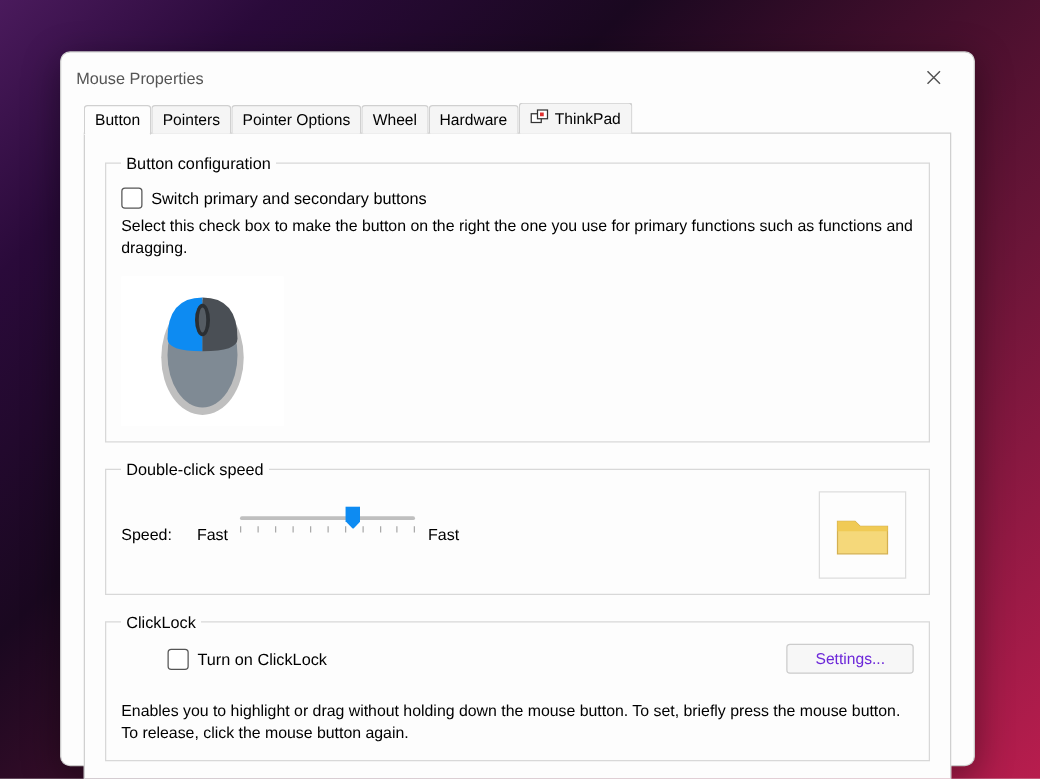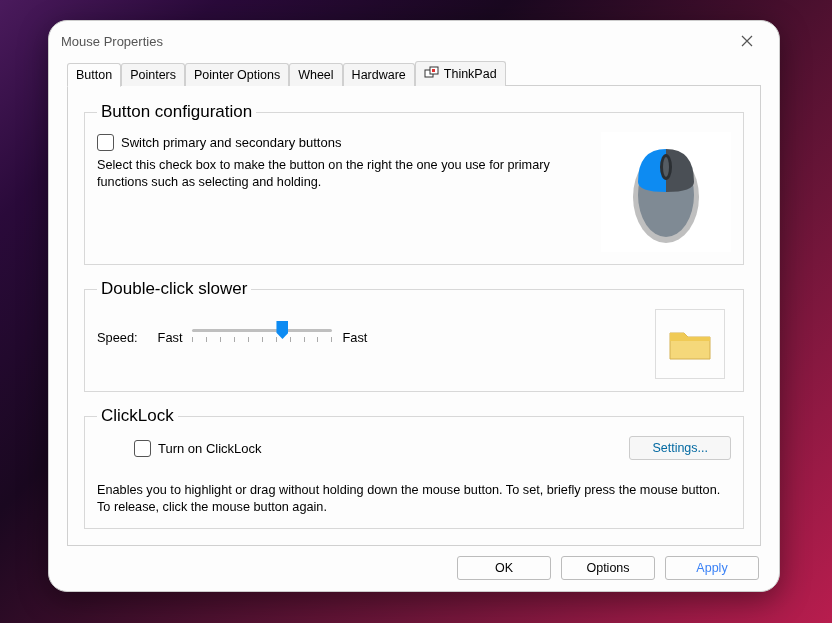--- a/index.html
+++ b/index.html
@@ -8,25 +8,25 @@
     font-family: "Segoe UI", Tahoma, sans-serif;
     font-size: 12px;
     color: #000;
   }
   body {
     background: linear-gradient(135deg, #4a1a5c 0%, #2a0a3a 15%, #1a0820 35%, #6b1538 70%, #b81d4e 100%);
     position: relative;
   }
   .dialog {
     position: absolute;
-    left: 48px; top: 20px;
+    left: 48px; top: 41px;
     width: 732px; height: 572px;
     background: #fdfdfd;
     border: 1px solid #ccc;
-    border-radius: 19px;
+    border-radius: 8px;
     box-shadow: 0 8px 30px rgba(0,0,0,0.4);
     display: flex; flex-direction: column;
   }
   .titlebar {
     display: flex; align-items: center;
     padding: 8px 12px;
     height: 40px;
   }
   .titlebar .title {
     font-size: 13px; color: #555; font-weight: 400;
@@ -76,40 +76,40 @@
   }
   fieldset.group {
     border: 1px solid #d8d8d8;
     margin: 0 0 14px 0;
     padding: 10px 12px 12px 12px;
     position: relative;
     font-size: 12.5px;
   }
   fieldset.group > legend {
     padding: 0 4px;
-    font-size: 17px;
-  }
-  .cfg-row { display: flex; gap: 14px; }
+    font-size: 13px;
+  }
+  .cfg-row { display: flex; gap: 14px; flex-direction: column; }
   .cfg-left { flex: 1; }
   .cfg-img {
     width: 130px; height: 120px; background: #fff;
     display: flex; align-items: center; justify-content: center;
   }
   .chk {
     display: flex; align-items: center; gap: 7px;
     margin: 2px 0 6px 0; cursor: default;
     font-size: 13px;
   }
   .chk .box {
     width: 17px; height: 17px; border: 1.5px solid #555; border-radius: 3px;
     background: #fff;
   }
   .desc { font-size: 12.7px; line-height: 1.35; color: #000; }
   .speed-row {
-    display: flex; align-items: center; gap: 10px; margin-top: 14px;
+    display: flex; align-items: flex-end; gap: 10px; margin-top: 14px;
   }
   .slider-wrap { position: relative; width: 140px; height: 28px; }
   .slider-track {
     position: absolute; left: 0; right: 0; top: 6px; height: 3px;
     background: #bfbfbf; border-radius: 2px;
   }
   .slider-thumb {
     position: absolute; top: -2px; width: 12px; height: 18px;
     background: #0d8bf2; left: 60%;
     clip-path: polygon(0 0, 100% 0, 100% 65%, 50% 100%, 0 65%);
@@ -120,21 +120,21 @@
     width: 70px; height: 70px; border: 1px solid #ddd;
     display: flex; align-items: center; justify-content: center;
     margin-left: auto; margin-right: 6px;
   }
   .cl-top { display: flex; align-items: center; gap: 20px; margin-left: 37px; }
   .settings-btn {
     margin-left: auto;
     padding: 4px 22px;
     border: 1px solid #ccc;
     background: #f7f7f7;
-    color: #0369a1;
+    color: #6d28d9;
     border-radius: 3px;
     font-size: 12.5px;
   }
   .button-bar {
     display: flex; gap: 10px; justify-content: flex-end;
     padding: 0 20px 18px 36px;
   }
   .btn {
     width: 94px; height: 24px;
     border: 1px solid #bcbcbc;
@@ -194,37 +194,37 @@
   <div class="panel">
 
     <fieldset class="group">
       <legend>Button configuration</legend>
       <div class="cfg-row">
         <div class="cfg-left">
           <label class="chk">
             <span class="box"></span>
             <span>Switch primary and secondary buttons</span>
           </label>
-          <div class="desc">Select this check box to make the button on the right the one you use for primary functions such as selecting and holding.</div>
+          <div class="desc">Select this check box to make the button on the right the one you use for primary functions such as functions and dragging.</div>
         </div>
         <div class="cfg-img">
           <svg width="80" height="110" viewBox="0 0 80 110">
             <ellipse cx="40" cy="60" rx="33" ry="46" fill="#bfbfbf"></ellipse>
             <ellipse cx="40" cy="58" rx="28" ry="42" fill="#7f8a94"></ellipse>
             <path d="M12 45 Q12 12 40 12 L40 55 Q12 55 12 45 Z" fill="#0d8bf2"></path>
             <path d="M68 45 Q68 12 40 12 L40 55 Q68 55 68 45 Z" fill="#4a4f55"></path>
             <ellipse cx="40" cy="30" rx="6" ry="13" fill="#2b2f33"></ellipse>
             <ellipse cx="40" cy="30" rx="3" ry="10" fill="#555c63"></ellipse>
           </svg>
         </div>
       </div>
     </fieldset>
 
     <fieldset class="group">
-      <legend>Double-click slower</legend>
+      <legend>Double-click speed</legend>
       <div class="dcs-row">
         <div class="dcs-left">
           <div class="speed-row">
             <span class="lbl">Speed:</span>
             <span class="lbl" style="margin-left:10px">Fast</span>
             <div class="slider-wrap">
               <div class="slider-track"></div>
               <div class="slider-thumb"></div>
               <div class="ticks">
                 <span></span>

